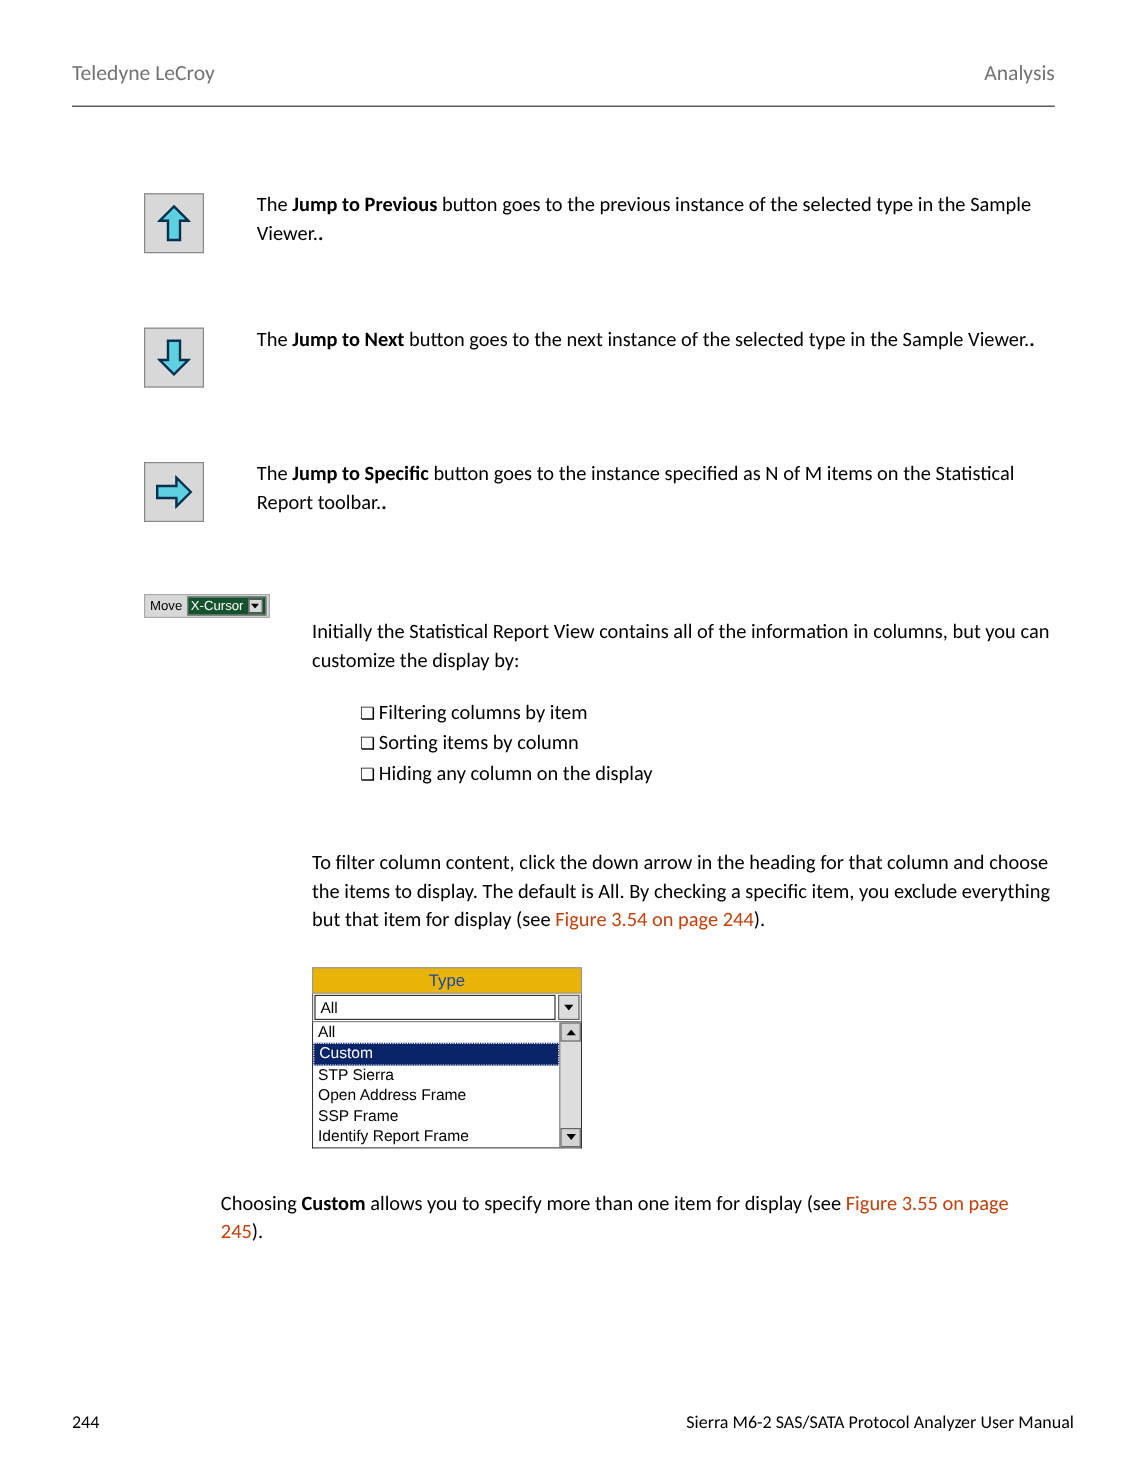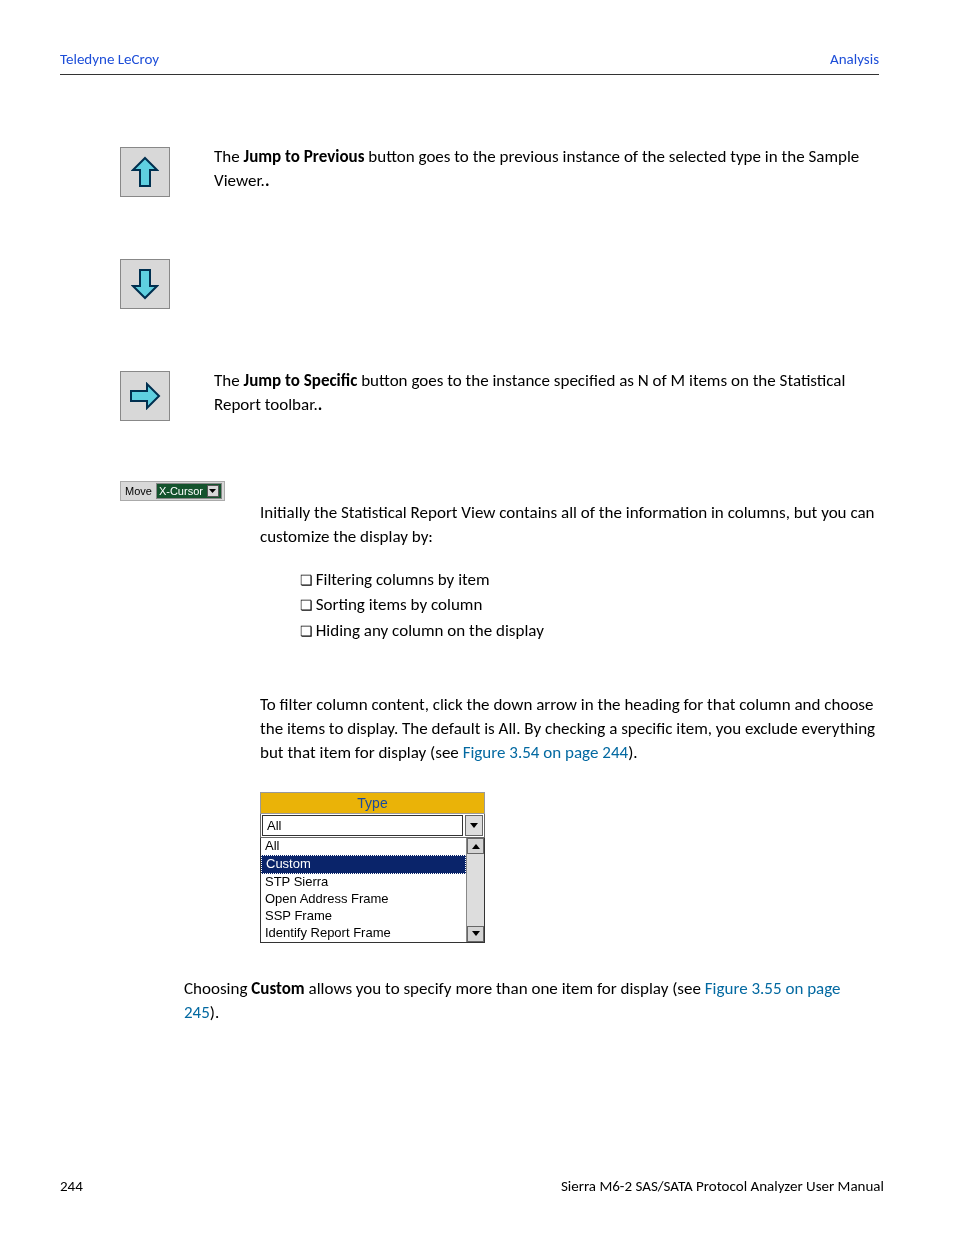--- a/index.html
+++ b/index.html
@@ -10,23 +10,23 @@
       width: 954px;
       height: 1235px;
       background: #fff;
       position: relative;
       padding: 50px 75px 45px 60px;
     }
     .header {
       display: flex;
       justify-content: space-between;
       border-bottom: 1px solid #333;
-      padding-bottom: 6px;
-      font-size: 15px;
-      color: #1d4ed8;
+      padding-bottom: 16px;
+      font-size: 18px;
+      color: #737373;
     }
     .content { padding-top: 70px; padding-left: 60px; }
     .icon-row { display: flex; align-items: flex-start; margin-bottom: 60px; }
     .icon-box {
       width: 50px; height: 50px;
       border: 1px solid #888;
       background: #d8d8d8;
       display: flex; align-items: center; justify-content: center;
       flex: 0 0 50px; margin-right: 44px; margin-top: 2px;
     }
@@ -44,21 +44,21 @@
     }
     .move-select .caret {
       width: 12px; height: 12px; background: #d8d8d8; border: 1px solid #555;
       margin-left: 4px; display: flex; align-items: center; justify-content: center;
     }
     .para { margin-left: 140px; margin-bottom: 18px; line-height: 1.4; }
     .para-tight { margin-left: 64px; line-height: 1.4; }
     ul.bullets { list-style: none; margin-left: 180px; margin-bottom: 50px; }
     ul.bullets li { line-height: 1.5; }
     ul.bullets li::before { content: "❏  "; font-size: 14px; }
-    .link { color: #0369a1; }
+    .link { color: #c2410c; }
     .dropdown-fig { margin-left: 140px; margin-top: 28px; margin-bottom: 34px; width: 225px; font-family: Tahoma, Arial, sans-serif; font-size: 13px; }
     .dd-header {
       background: #eab308; border: 1px solid #999; text-align: center;
       color: #1a4aa0; padding: 2px 0; font-size: 14px;
     }
     .dd-field {
       display: flex; border: 1px solid #666; border-top: none;
     }
     .dd-value { flex: 1; background: #fff; padding: 2px 4px; border: 1px solid #333; margin: 1px; }
     .dd-btn {
@@ -69,21 +69,21 @@
     .dd-items { flex: 1; background: #fff; }
     .dd-items div { padding: 0 4px; line-height: 1.3; }
     .dd-items .sel { background: #0a246a; color: #fff; border: 1px dotted #fff; }
     .dd-scroll { width: 18px; background: #ddd; border-left: 1px solid #888;
       display: flex; flex-direction: column; justify-content: space-between; }
     .dd-scroll .sb {
       height: 16px; border: 1px solid #666; background: #d4d4d4;
       display: flex; align-items: center; justify-content: center;
     }
     .footer {
-      position: absolute; bottom: 40px; left: 60px; right: 70px;
+      position: absolute; bottom: 40px; left: 60px; right: 59px;
       display: flex; justify-content: space-between; font-size: 15px;
     }
     b, strong { font-weight: 700; text-align: center; }
     svg { display: block; }
   </style>
 </head>
 <body>
 
 <div class="header">
   <span>Teledyne LeCroy</span>
@@ -101,20 +101,23 @@
     <div class="text">
       <span>The </span><b>Jump to Previous</b><span> button goes to the previous instance of the selected type in the Sample Viewer.</span><b>.</b>
     </div>
   </div>
 
   <div class="icon-row">
     <div class="icon-box">
       <svg width="28" height="32" viewBox="0 0 28 32">
         <path d="M14 30 L2 18 L9 18 L9 2 L19 2 L19 18 L26 18 Z" fill="#5fd0e0" stroke="#003050" stroke-width="2"></path>
       </svg>
+    </div>
+    <div class="text">
+      <span>The </span><b>Jump to Next</b><span> button goes to the next instance of the selected type in the Sample Viewer.</span><b>.</b>
     </div>
   </div>
 
   <div class="icon-row">
     <div class="icon-box">
       <svg width="32" height="28" viewBox="0 0 32 28">
         <path d="M30 14 L18 2 L18 9 L2 9 L2 19 L18 19 L18 26 Z" fill="#5fd0e0" stroke="#003050" stroke-width="2"></path>
       </svg>
     </div>
     <div class="text">

